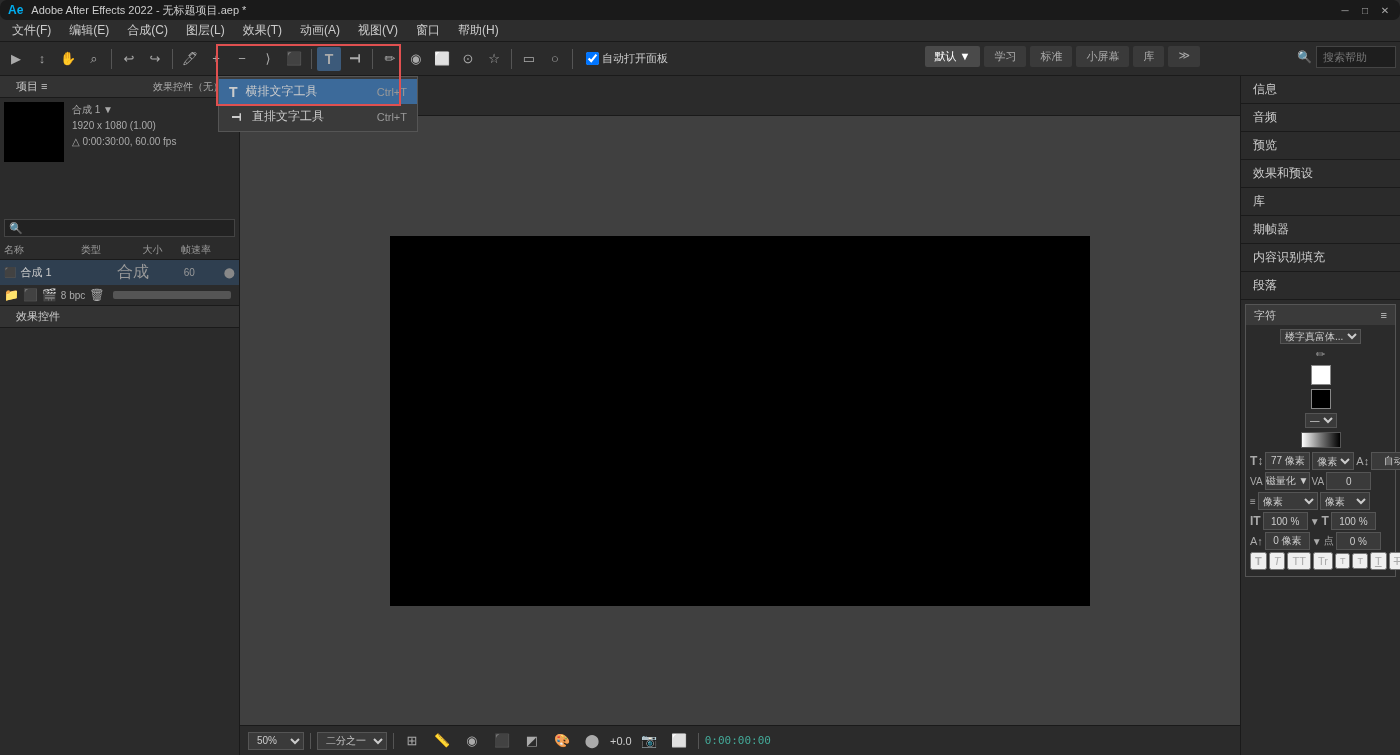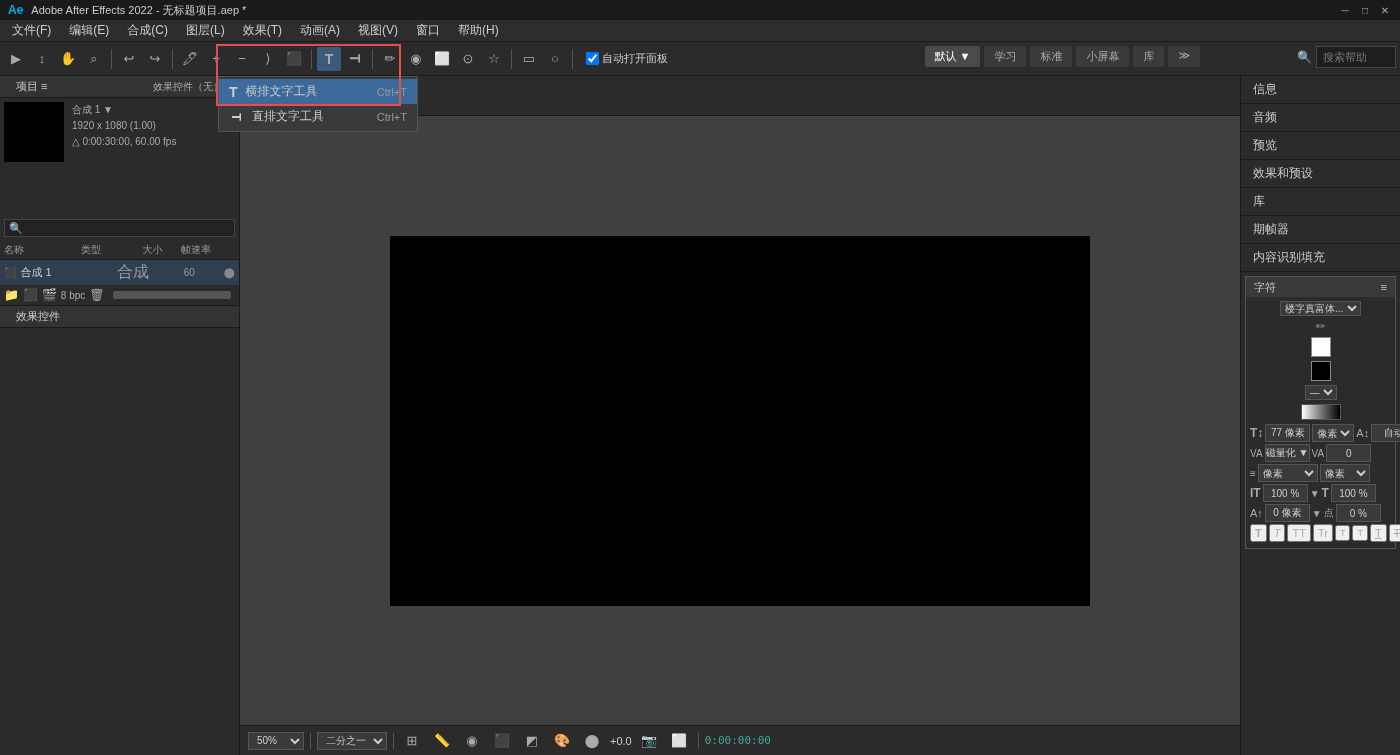--- a/index.html
+++ b/index.html
@@ -15,20 +15,21 @@
 
     
     #title-bar {
       width: 100%;
       height: 20px;
       background: #1a1a1a;
       display: flex;
       align-items: center;
       justify-content: space-between;
       padding: 0 8px;
+      border-radius: 7px;
     }
     #title-bar .title-left {
       display: flex;
       align-items: center;
       gap: 4px;
     }
     #title-bar .title-text {
       font-size: 11px;
       color: #cccccc;
     }
@@ -671,20 +672,21 @@
   </div>
 
   <div id="right-panel">
     <div class="right-menu-item">信息</div>
     <div class="right-menu-item">音频</div>
     <div class="right-menu-item">预览</div>
     <div class="right-menu-item">效果和预设</div>
     <div class="right-menu-item">库</div>
     <div class="right-menu-item">期帧器</div>
     <div class="right-menu-item">内容识别填充</div>
+    <div class="right-menu-item">段落</div>
 
     <div id="char-panel">
       <div class="char-panel-header">
         <span>字符</span>
         <span style="cursor:pointer;">≡</span>
       </div>
       <div class="char-panel-body">
 
         <div class="char-row">
           <select class="char-select" style="flex:2;">

